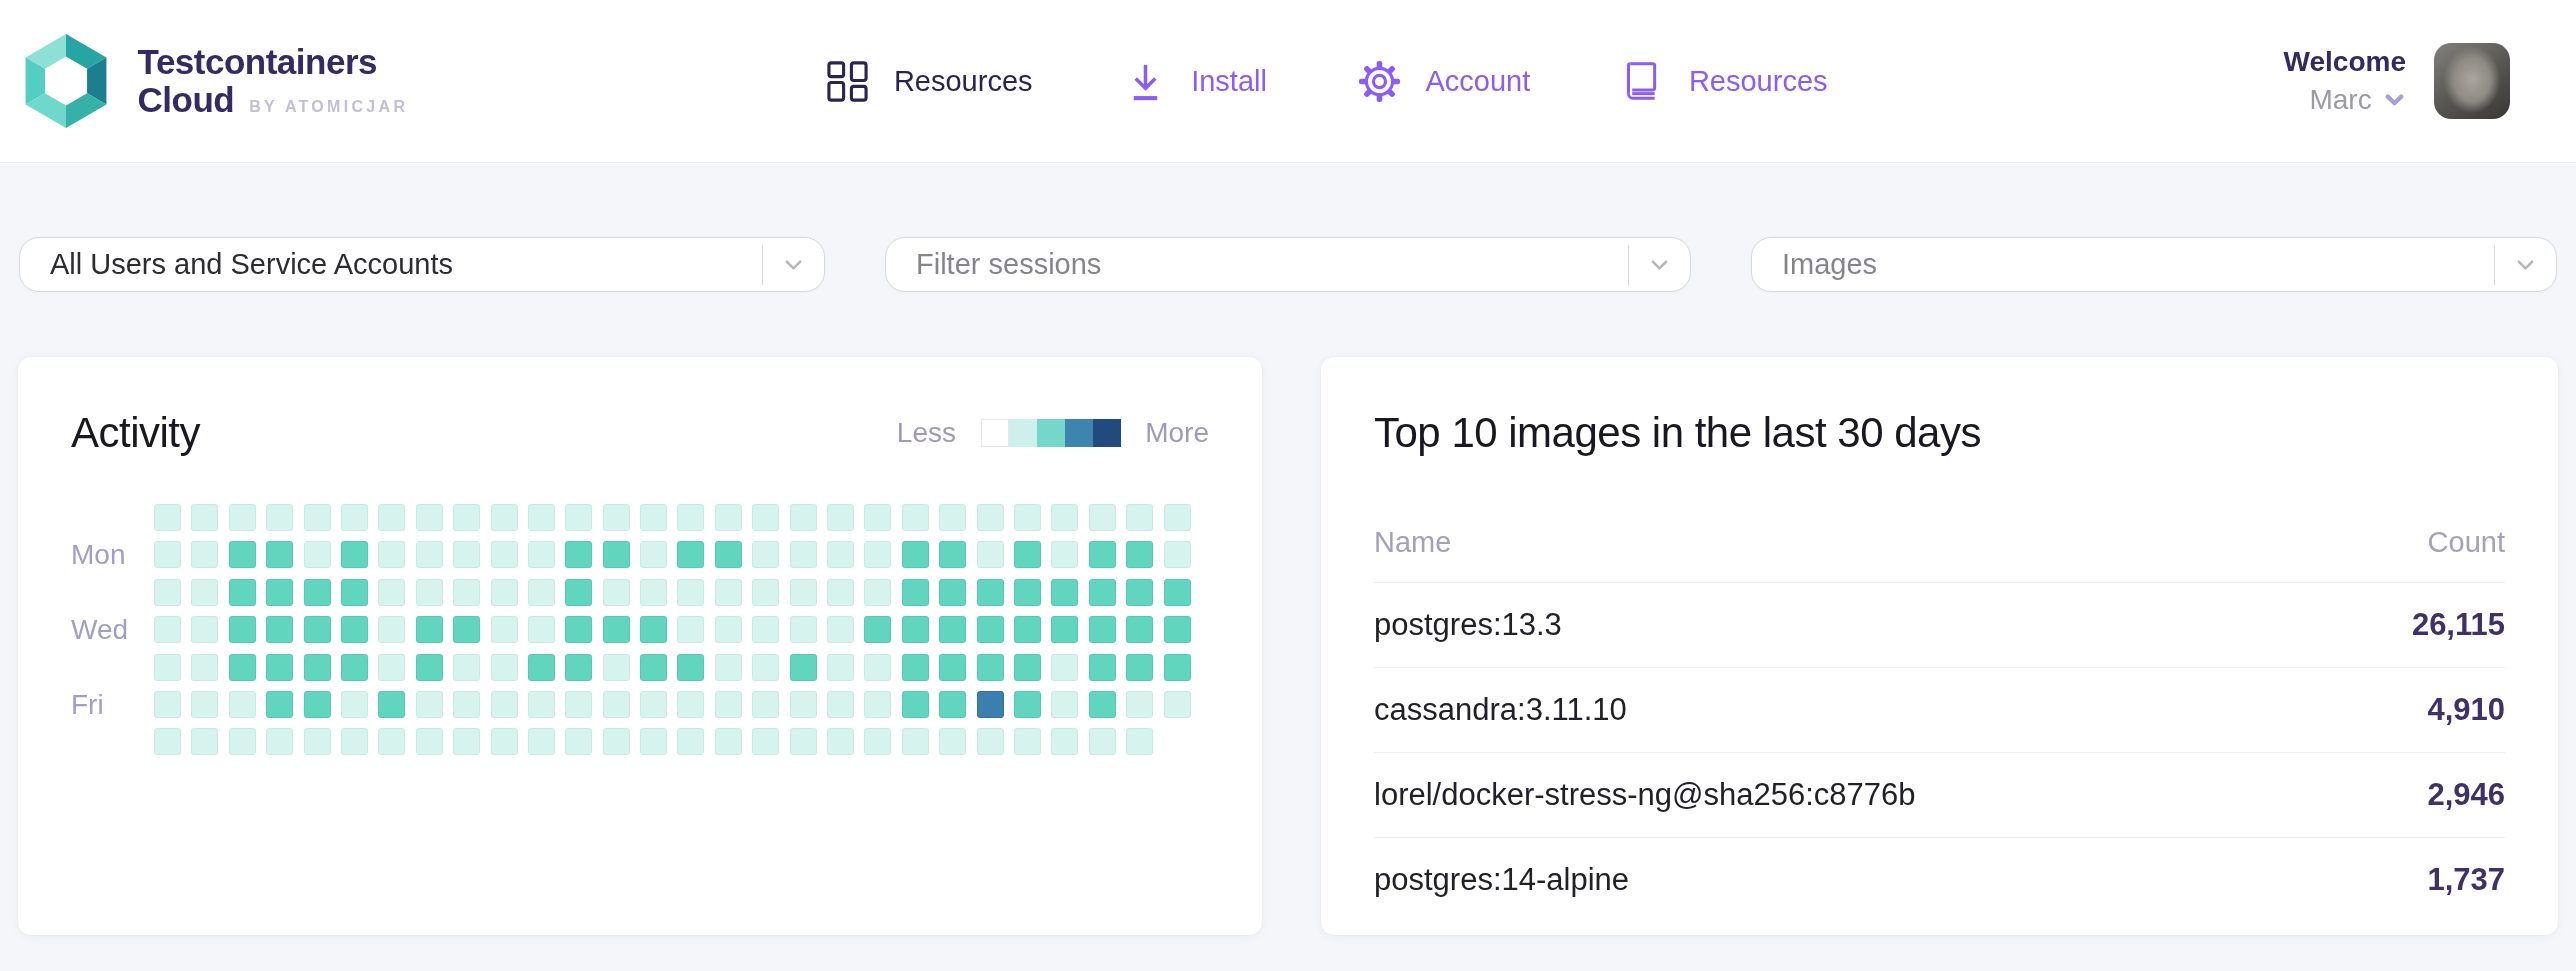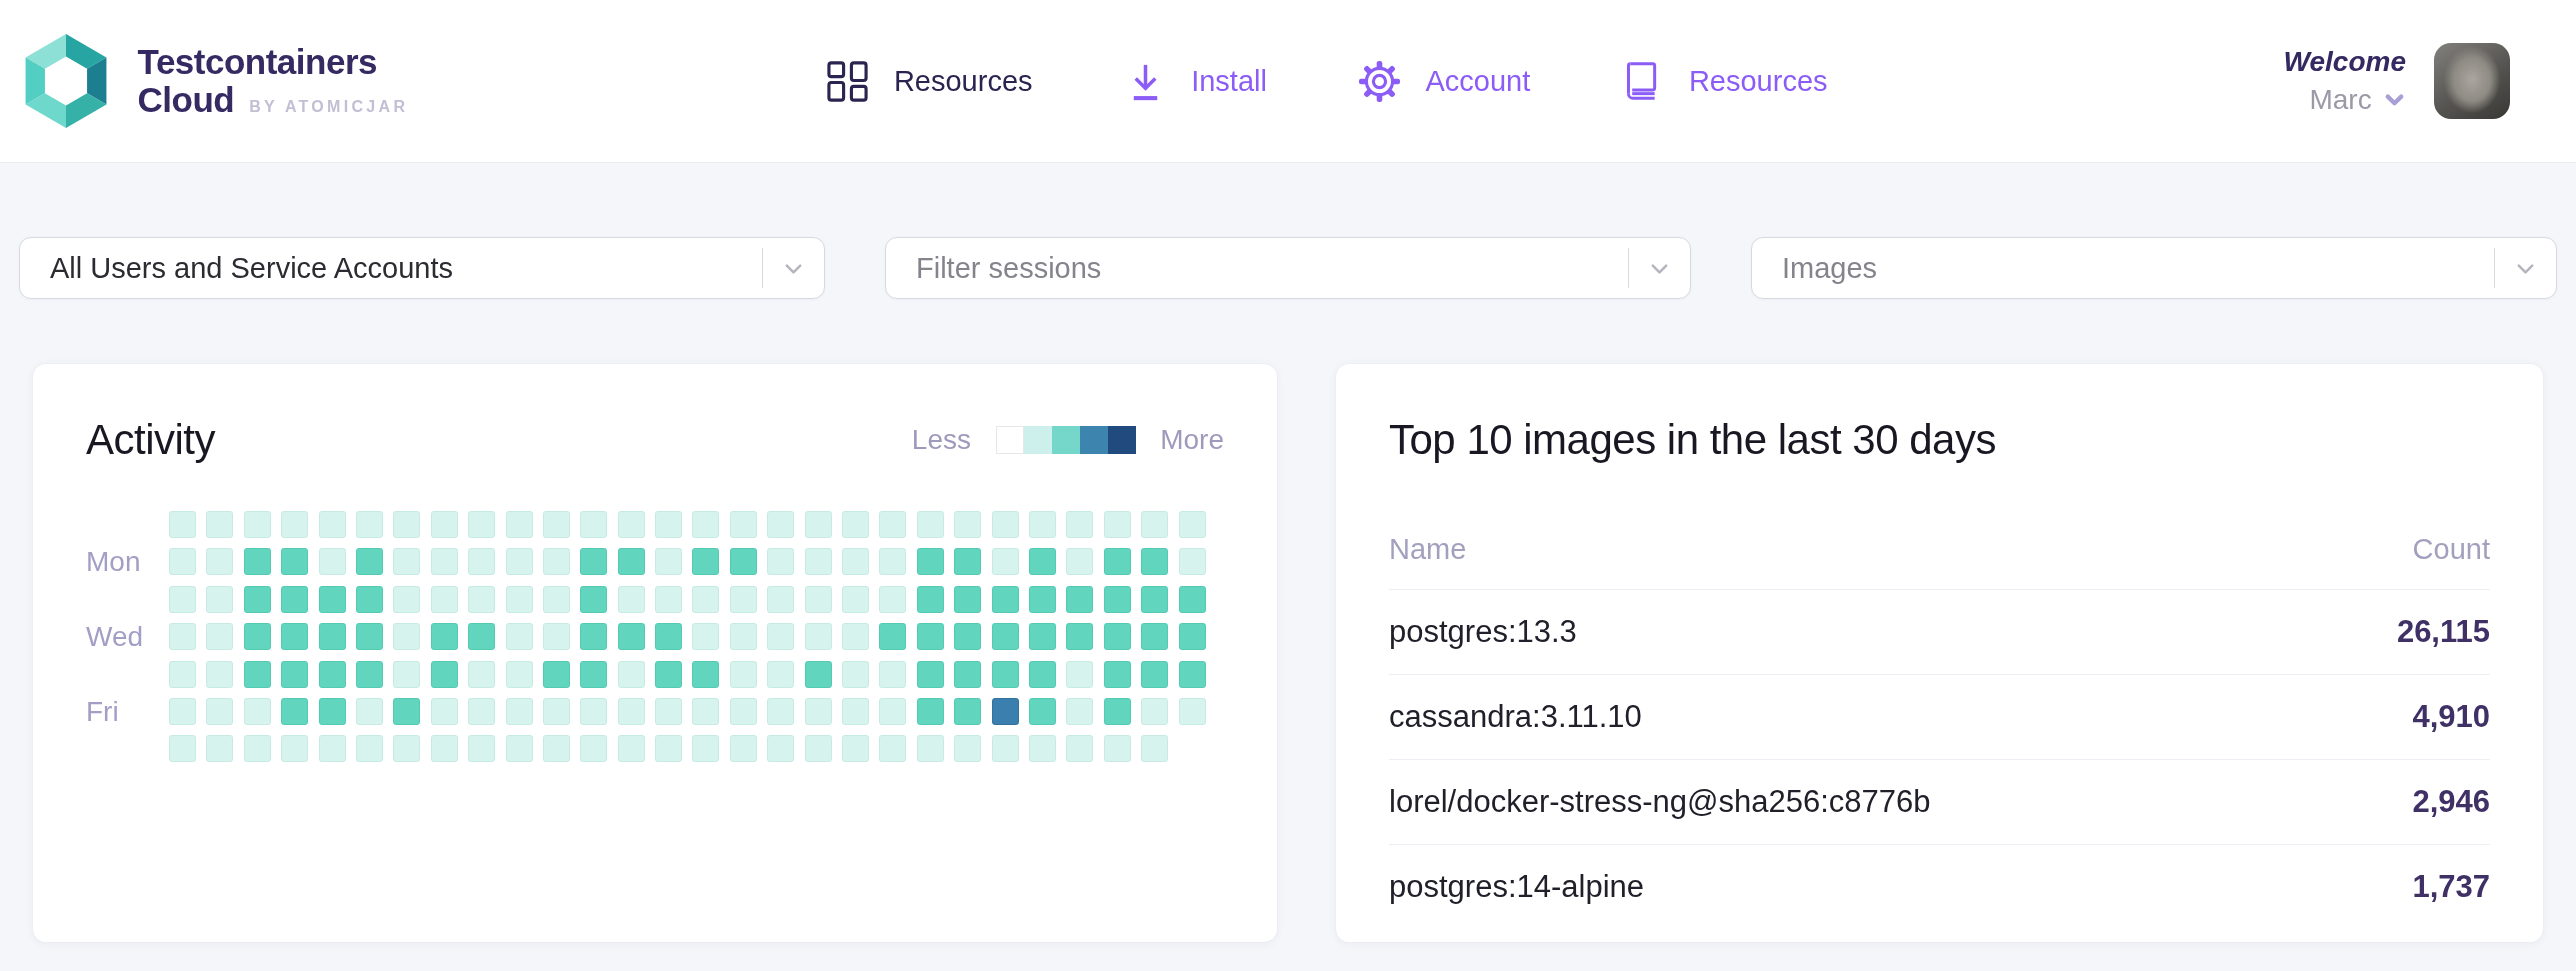--- a/index.html
+++ b/index.html
@@ -22,43 +22,43 @@
   .logo-line2 { display:flex; align-items:baseline; }
   .logo-cloud { font-size:35px; font-weight:800; color:#362a63; letter-spacing:-0.5px; }
   .logo-byline { font-size:16px; font-weight:700; color:#c1bfd4; letter-spacing:3.3px; margin-left:15px; }
   .mainnav { display:flex; gap:91px; margin:0 auto; }
   .nav-item { display:flex; align-items:center; gap:24.6px; font-size:29px; font-weight:500;
               color:#8b5cf6; cursor:pointer; text-decoration:none; }
   .nav-item.active { color:#2b2450; }
   .nav-item svg { width:43px; height:43px; display:block; }
   .userblock { display:flex; align-items:center; gap:28px; margin-left:38px; }
   .user-text { display:flex; flex-direction:column; align-items:flex-end; gap:5.7px; }
-  .welcome { font-size:28px; font-weight:700; color:#342960;font-style:italic; }
+  .welcome { font-size:28px; font-weight:700; color:#342960; }
   .username { font-size:28px; color:#9b99a6; display:flex; align-items:center; gap:11.3px; cursor:pointer; }
   .username svg { width:23px; height:23px; color:#a79fd6; }
   .avatar {
     width:76px; height:76px; border-radius:17px;
     background:
       radial-gradient(38px 45px at 50% 48%, #aba69e 0%, #8e8a84 48%, rgba(80,78,74,0) 75%),
       linear-gradient(145deg, #83817e 0%, #565450 55%, #383734 100%);
   }
   
   .filters { display:flex; gap:60px; padding:0 19px; margin-top:74px; }
   .select {
-    flex:1; height:62px; background:#fff; border:1.9px solid #d8d9e0; border-radius:12px;
+    flex:1; height:55px; background:#fff; border:1.9px solid #d8d9e0; border-radius:20px;
     display:flex; align-items:center; cursor:pointer; box-shadow:0 0.9px 2.8px rgba(30,30,60,0.03);
   }
   .select-value { flex:1; font-size:29px; color:#2c2b31; padding-left:30px;
                   white-space:nowrap; overflow:hidden; }
   .select-value.placeholder { color:#85848c; }
   .select-caret { width:62px; height:40px; border-left:1.9px solid #d8d9e0;
                   display:flex; align-items:center; justify-content:center; color:#b4b5bd; }
   .select-caret svg { width:23px; height:23px; }
   
-  .cards { display:flex; gap:59px; padding:0 33px; margin-top:65px; }
+  .cards { display:flex; gap:59px; padding:0 18px; margin-top:65px; }
   .card { background:#fff; border-radius:13.2px; height:578px; padding:47px 53px;
           box-shadow:0 1.9px 9.4px rgba(40,42,80,0.05), 0 0 1.9px rgba(40,42,80,0.05); }
   .activity-card { width:1244px; flex:none; }
   .images-card { flex:1; }
   .card h2 { font-size:42px; font-weight:500; color:#191722; letter-spacing:-0.5px; line-height:57px; }
   .card-head { display:flex; align-items:center; justify-content:space-between; margin-bottom:43px; }
   .legend { display:flex; align-items:center; gap:24.6px; font-size:28px; color:#9e9abc; }
   .legend-swatches { display:flex; }
   .legend-swatch { width:28px; height:28px; display:block; }
   

